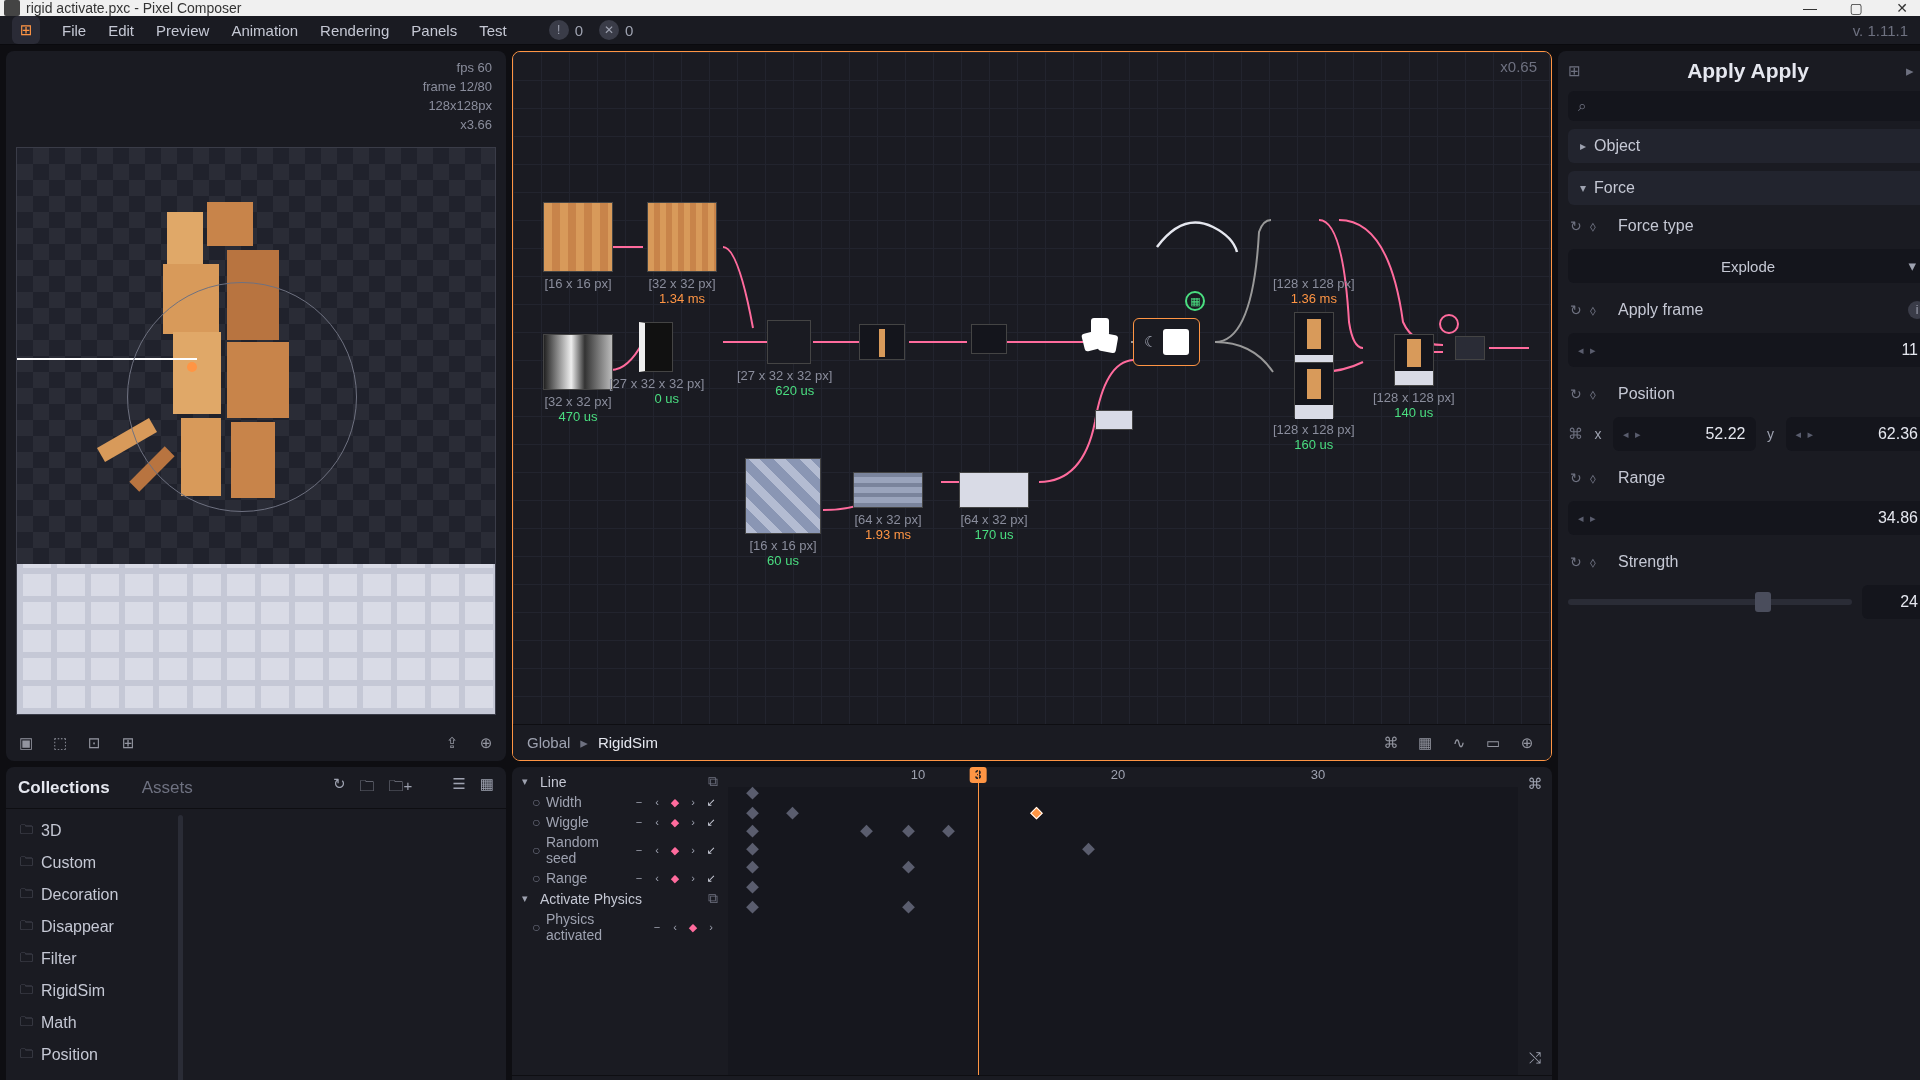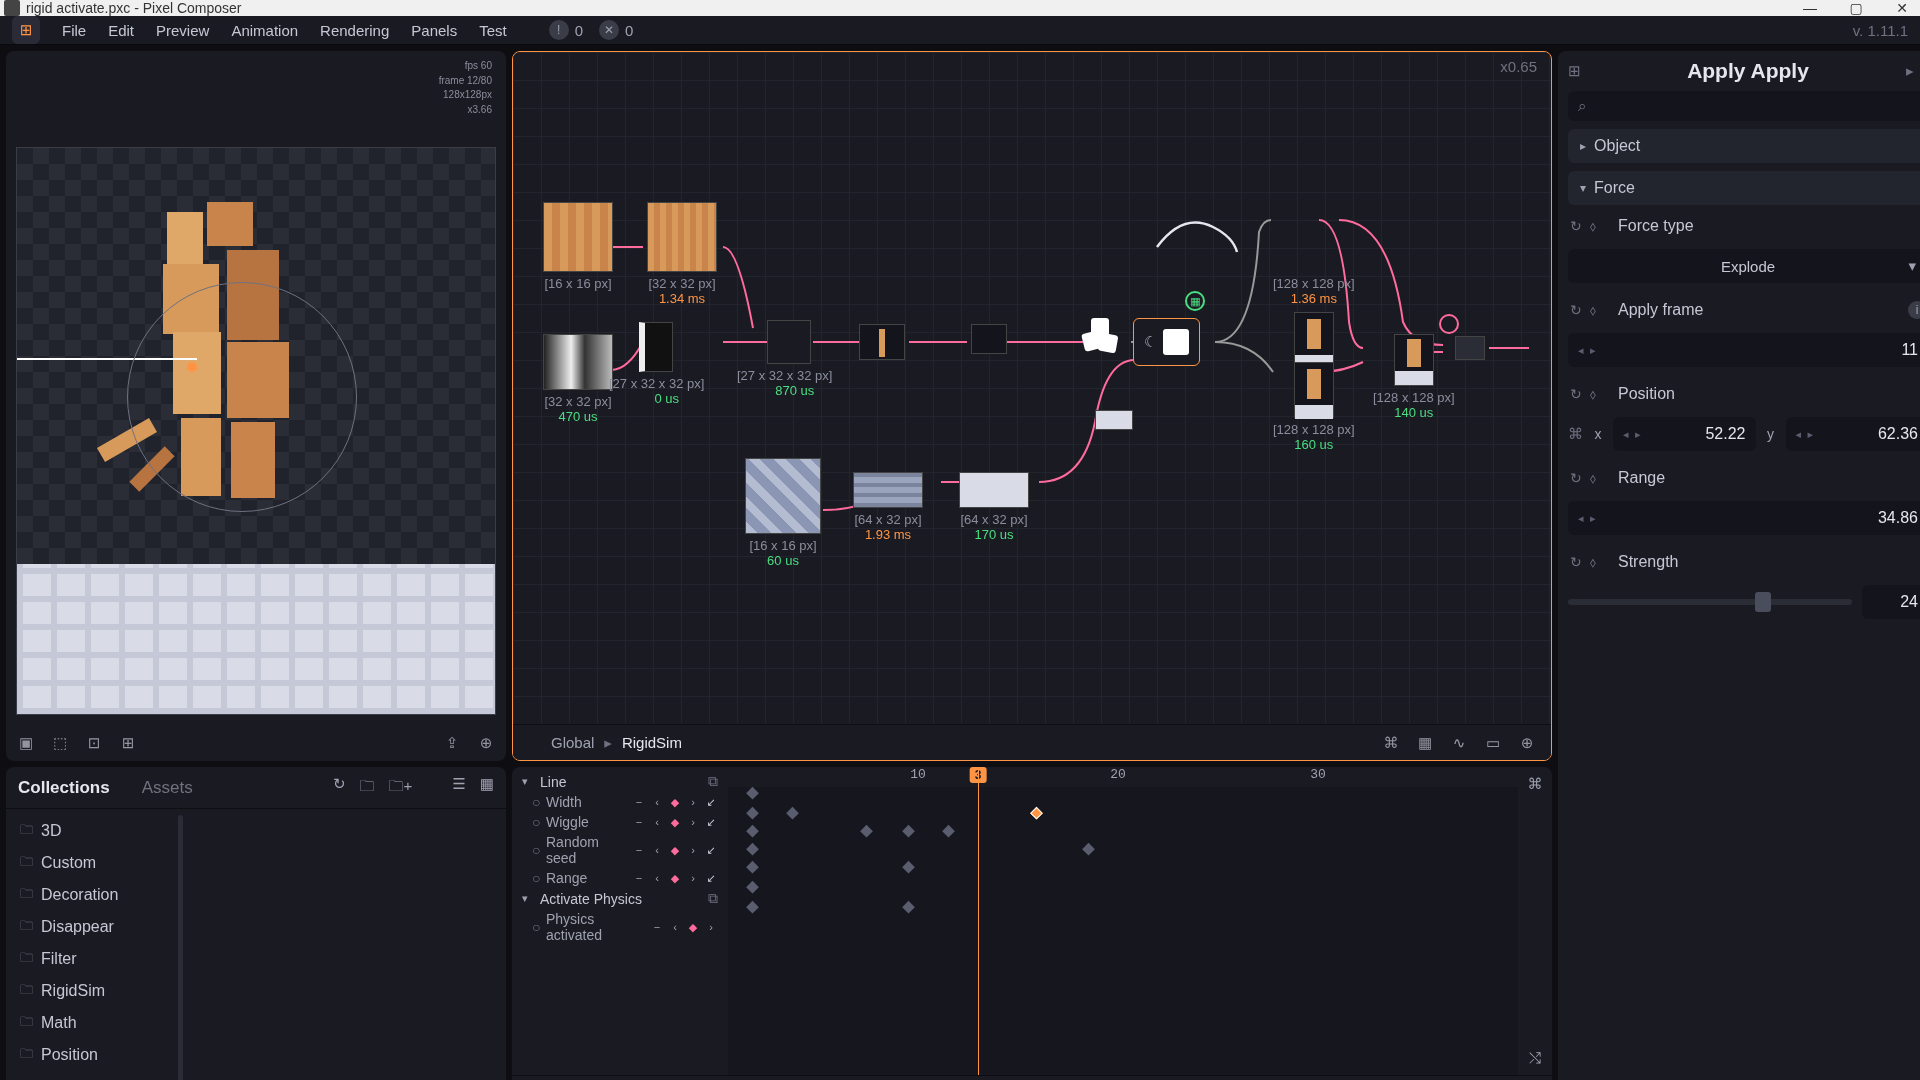--- a/index.html
+++ b/index.html
@@ -17,21 +17,21 @@
 .menuitem { cursor:pointer; }
 .badges { display:flex; gap:16px; margin-left:20px; align-items:center; }
 .badge { display:flex; align-items:center; gap:6px; color:#9ea2b0;}
 .badge-icon { width:20px; height:20px; border-radius:10px; background:#3a3c48; display:flex; align-items:center; justify-content:center; font-size:12px;}
 .topbar-right { color:#6e7180; font-size:15px; }
 
 .main { flex:1; display:grid; grid-template-columns:500px 1040px 380px; grid-template-rows:710px 1fr; gap:6px; padding:6px; background:#0e0e12;}
 
 
 .preview { grid-column:1; grid-row:1; background:#1a1b22; border-radius:8px; position:relative; overflow:hidden; display:flex; flex-direction:column;}
-.preview-stats { position:absolute; top:8px; right:14px; text-align:right; color:#8a8d9c; font-size:10px; line-height:1.45;}
+.preview-stats { position:absolute; top:8px; right:14px; text-align:right; color:#8a8d9c; font-size:13px; line-height:1.45;}
 .preview-canvas { flex:1; margin:10px; background-image:
   linear-gradient(45deg,#2a2c36 25%,transparent 25%),
   linear-gradient(-45deg,#2a2c36 25%,transparent 25%),
   linear-gradient(45deg,transparent 75%,#2a2c36 75%),
   linear-gradient(-45deg,transparent 75%,#2a2c36 75%);
   background-size:32px 32px; background-position:0 0,0 16px,16px -16px,-16px 0;
   background-color:#20222c; position:relative; border:1px solid #3a3c48; margin-top:96px;}
 .wood-art { position:absolute; left:60px; top:54px; width:280px; height:310px; }
 .wood-chunk { position:absolute; background:#d89a5a; }
 .stone-floor { position:absolute; left:0; right:0; bottom:0; height:150px; background:#d9dbe6;
@@ -48,21 +48,21 @@
   linear-gradient(#22242e 1px,transparent 1px),
   linear-gradient(90deg,#22242e 1px,transparent 1px);
   background-size:28px 28px;}
 .node { position:absolute; }
 .node-thumb { border:1px solid #444; background:#2a2c36; }
 .node-label { color:#8a8d9c; font-size:13px; text-align:center; margin-top:4px; white-space:nowrap;}
 .node-time { font-size:13px; text-align:center;}
 .t-green { color:#4ade80; } .t-orange { color:#ff9544; }
 .selected-node { border:1.5px solid #ff9544; border-radius:6px; padding:4px; background:#1a1b22;}
 .breadcrumb-bar { position:absolute; bottom:0; left:0; right:0; height:36px; background:#1a1b22; display:flex; align-items:center; justify-content:space-between; padding:0 14px; border-top:1px solid #0e0e12;}
-.crumb { display:flex; gap:10px; align-items:center; color:#9ea2b0;margin-left:24px;}
+.crumb { display:flex; gap:10px; align-items:center; color:#9ea2b0;}
 .crumb-sep { color:#6e7180; }
 .crumb-active { color:#e5e7ef; }
 
 
 .inspector { grid-column:3; grid-row:1/3; background:#1a1b22; border-radius:8px; display:flex; flex-direction:column; padding:8px 10px; gap:8px;}
 .insp-head { display:flex; align-items:center; justify-content:space-between; }
 .insp-title { flex:1; text-align:center; font-size:21px; font-weight:600; color:#e5e7ef;}
 .insp-nav { width:22px; color:#6e7180; }
 .insp-search { background:#14151c; border-radius:6px; height:30px; display:flex; align-items:center; padding:0 10px; color:#6e7180;}
 .insp-search input { background:transparent; border:none; outline:none; color:#c5c8d4; flex:1; margin-left:8px; font-size:14px;}
@@ -107,21 +107,21 @@
 .track { display:flex; align-items:center; justify-content:space-between; padding:2px 4px;}
 .track-left { display:flex; align-items:center; gap:6px;}
 .track-caret { width:12px; color:#9ea2b0; font-size:11px;}
 .track-dot { width:8px; color:#6e7180;}
 .track-ctrls { display:flex; gap:4px; align-items:center;}
 .tc { width:14px; height:14px; display:flex; align-items:center; justify-content:center; font-size:11px;}
 .tc.minus { color:#9ea2b0;} .tc.l { color:#9ea2b0;} .tc.d { color:#ff6b9d;} .tc.r { color:#9ea2b0;} .tc.g { color:#c5c8d4;}
 .track.group { color:#c5c8d4;} .track.sub { color:#9ea2b0; padding-left:14px;}
 .tl-grid { flex:1; position:relative; background:#16171e;}
 .tl-ruler { height:20px; background:#1a1b22; display:flex; position:relative; font-size:13px; color:#9ea2b0;}
-.ruler-mark { position:absolute; transform:translateX(-50%);font-family:Liberation Mono, monospace;}
+.ruler-mark { position:absolute; transform:translateX(-50%);}
 .playhead { position:absolute; top:0; bottom:0; width:1px; background:#ff9544;}
 .playhead-lbl { position:absolute; top:0; background:#ff9544; color:#1a1b22; font-size:12px; font-weight:600; padding:1px 5px; border-radius:3px; transform:translateX(-50%);}
 .key { position:absolute; width:9px; height:9px; background:#5a5d6e; transform:rotate(45deg) translate(-50%,-50%);}
 .key.sel { background:#ff9544; border:1px solid #fff;}
 .tl-side { width:34px; display:flex; flex-direction:column; align-items:center; gap:14px; padding:8px 0; color:#9ea2b0;}
 .tl-controls { height:34px; display:flex; align-items:center; justify-content:space-between; padding:0 10px; border-top:1px solid #0e0e12;}
 
 svg.conn { position:absolute; inset:0; width:100%; height:100%; pointer-events:none;}
 </style>
 </head>
@@ -245,21 +245,21 @@
           <div class="node-time t-green">470 us</div>
         </div>
         <div class="node" style="left:126px;top:270px">
           <div class="node-thumb" style="width:34px;height:50px;background:#111;border-left:6px solid #eee"></div>
           <div class="node-label" style="margin-left:-30px">[27 x 32 x 32 px]</div>
           <div class="node-time t-green" style="margin-left:-10px">0 us</div>
         </div>
         <div class="node" style="left:254px;top:268px">
           <div class="node-thumb" style="width:44px;height:44px;background:#1a1b22"></div>
           <div class="node-label" style="margin-left:-30px">[27 x 32 x 32 px]</div>
-          <div class="node-time t-green" style="margin-left:-10px">870 us</div>
+          <div class="node-time t-green" style="margin-left:-10px">620 us</div>
         </div>
         <div class="node" style="left:346px;top:272px">
           <div class="node-thumb" style="width:46px;height:36px;background:#14151c">
             <div style="width:6px;height:28px;background:#d89a5a;margin:4px auto"></div>
           </div>
         </div>
         <div class="node" style="left:458px;top:272px">
           <div class="node-thumb" style="width:36px;height:30px;background:#14151c"></div>
         </div>
         <div class="node" style="left:564px;top:266px">

